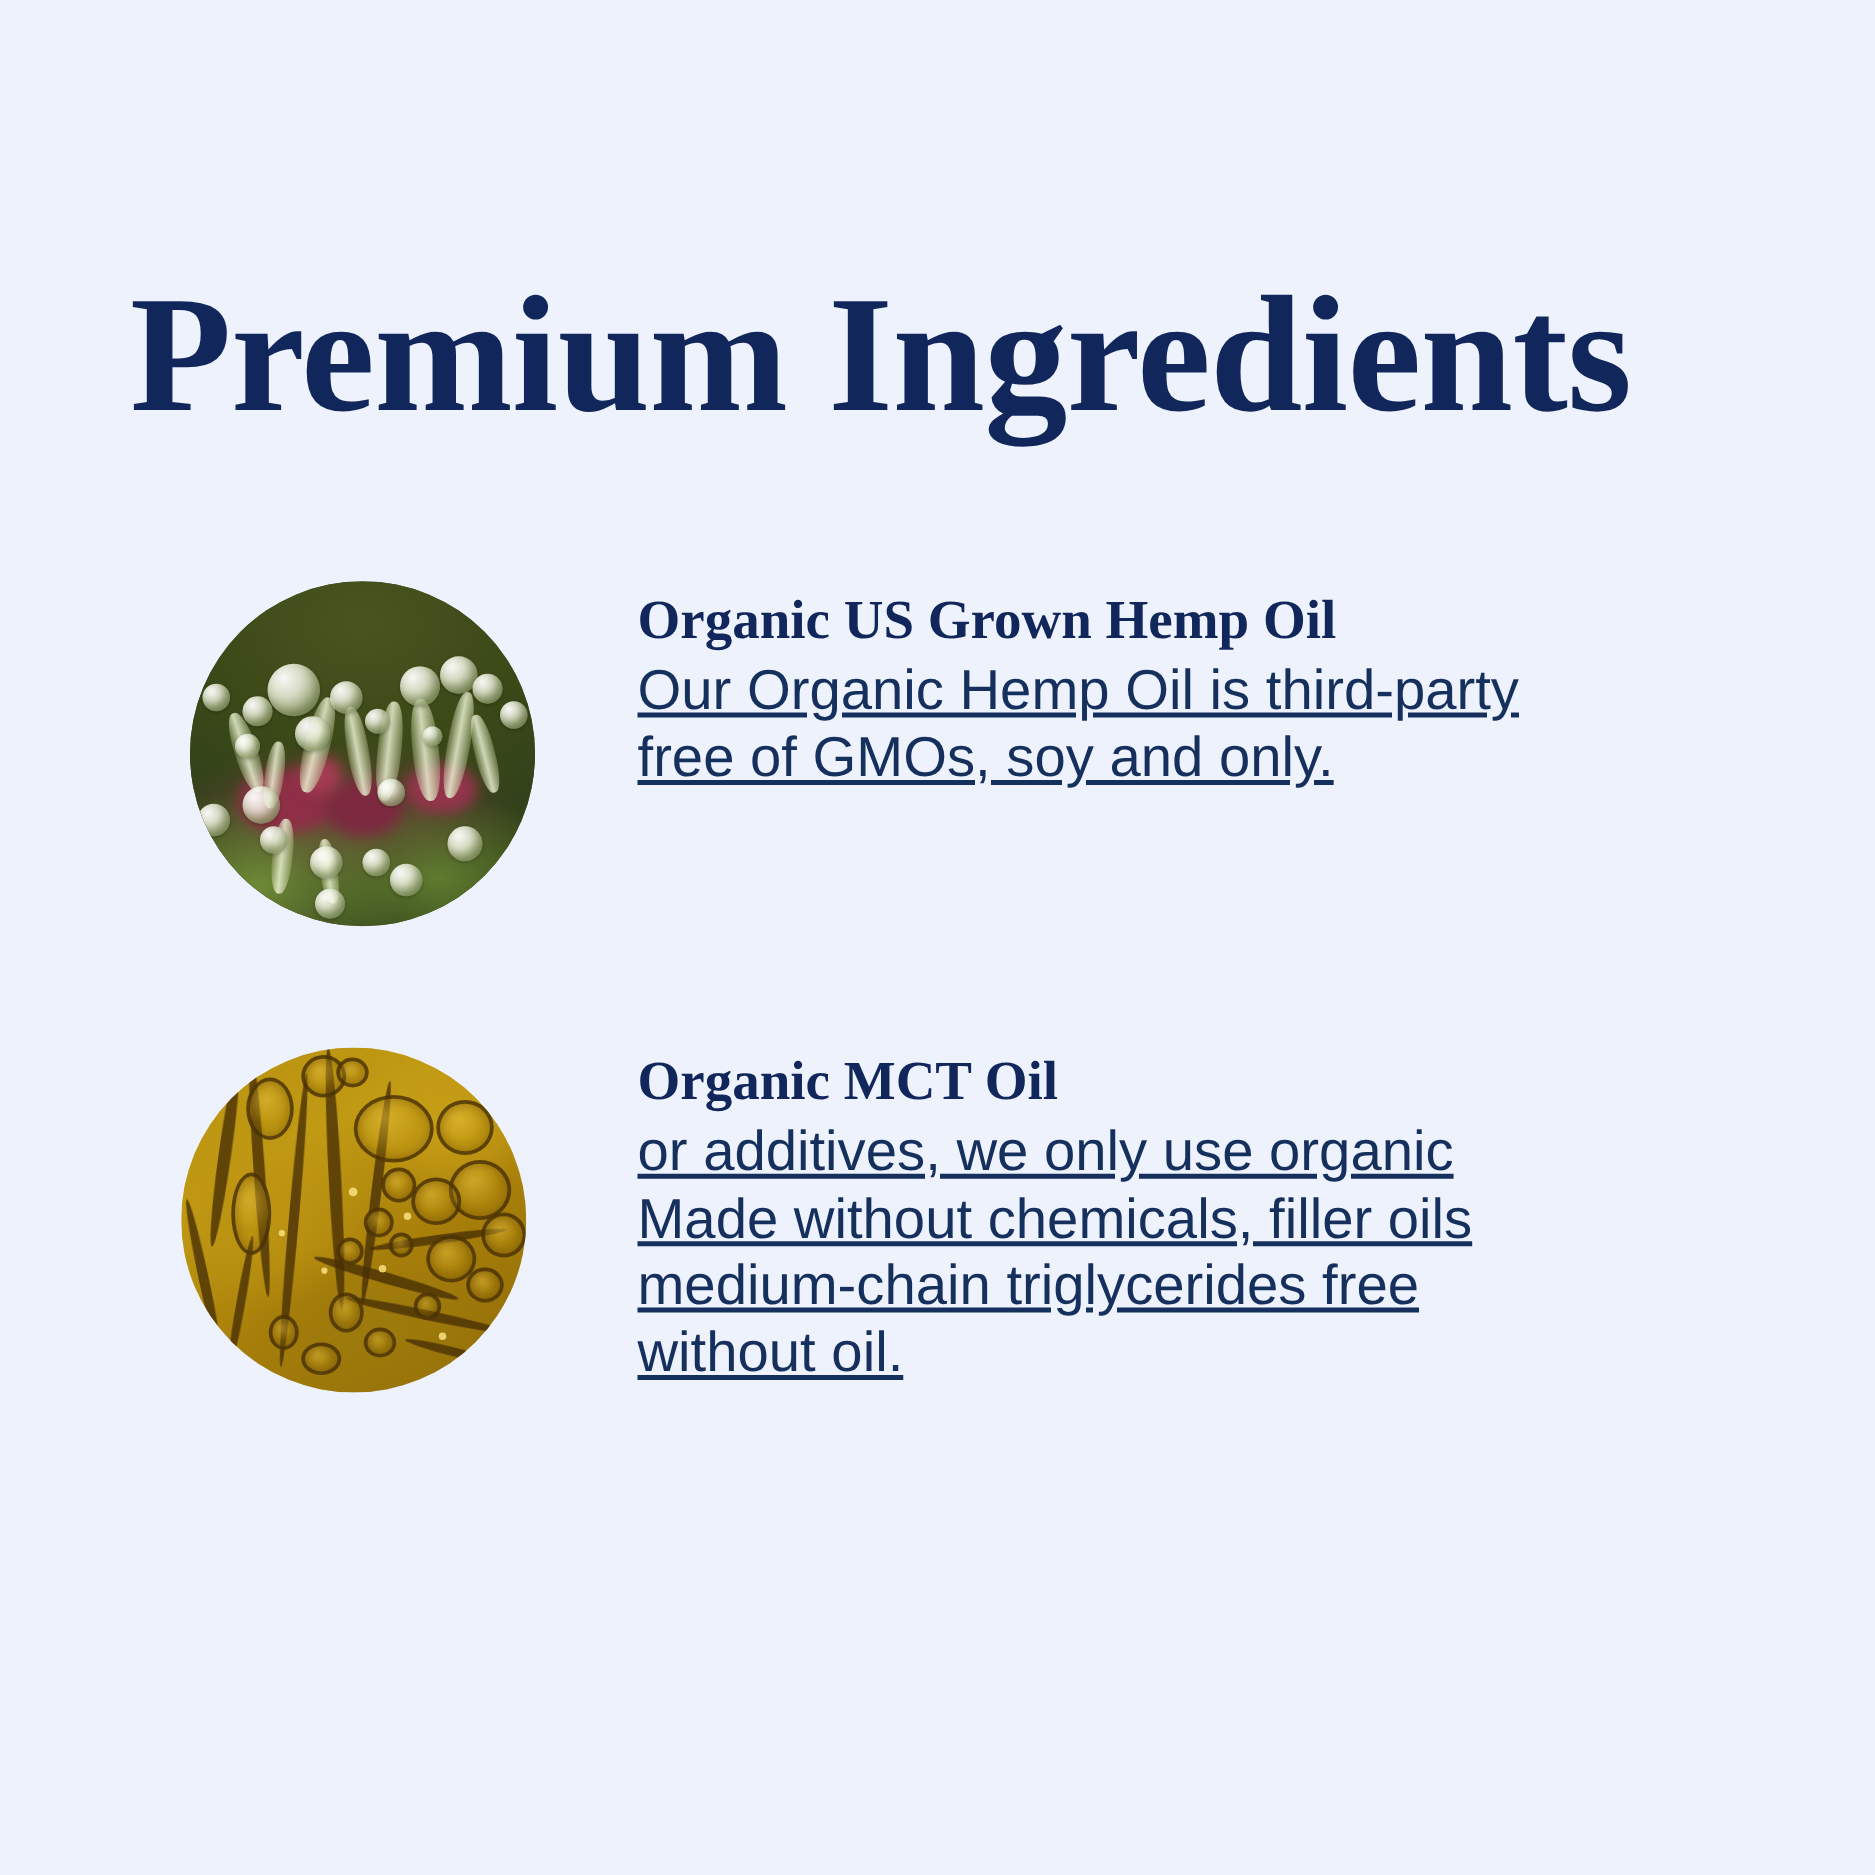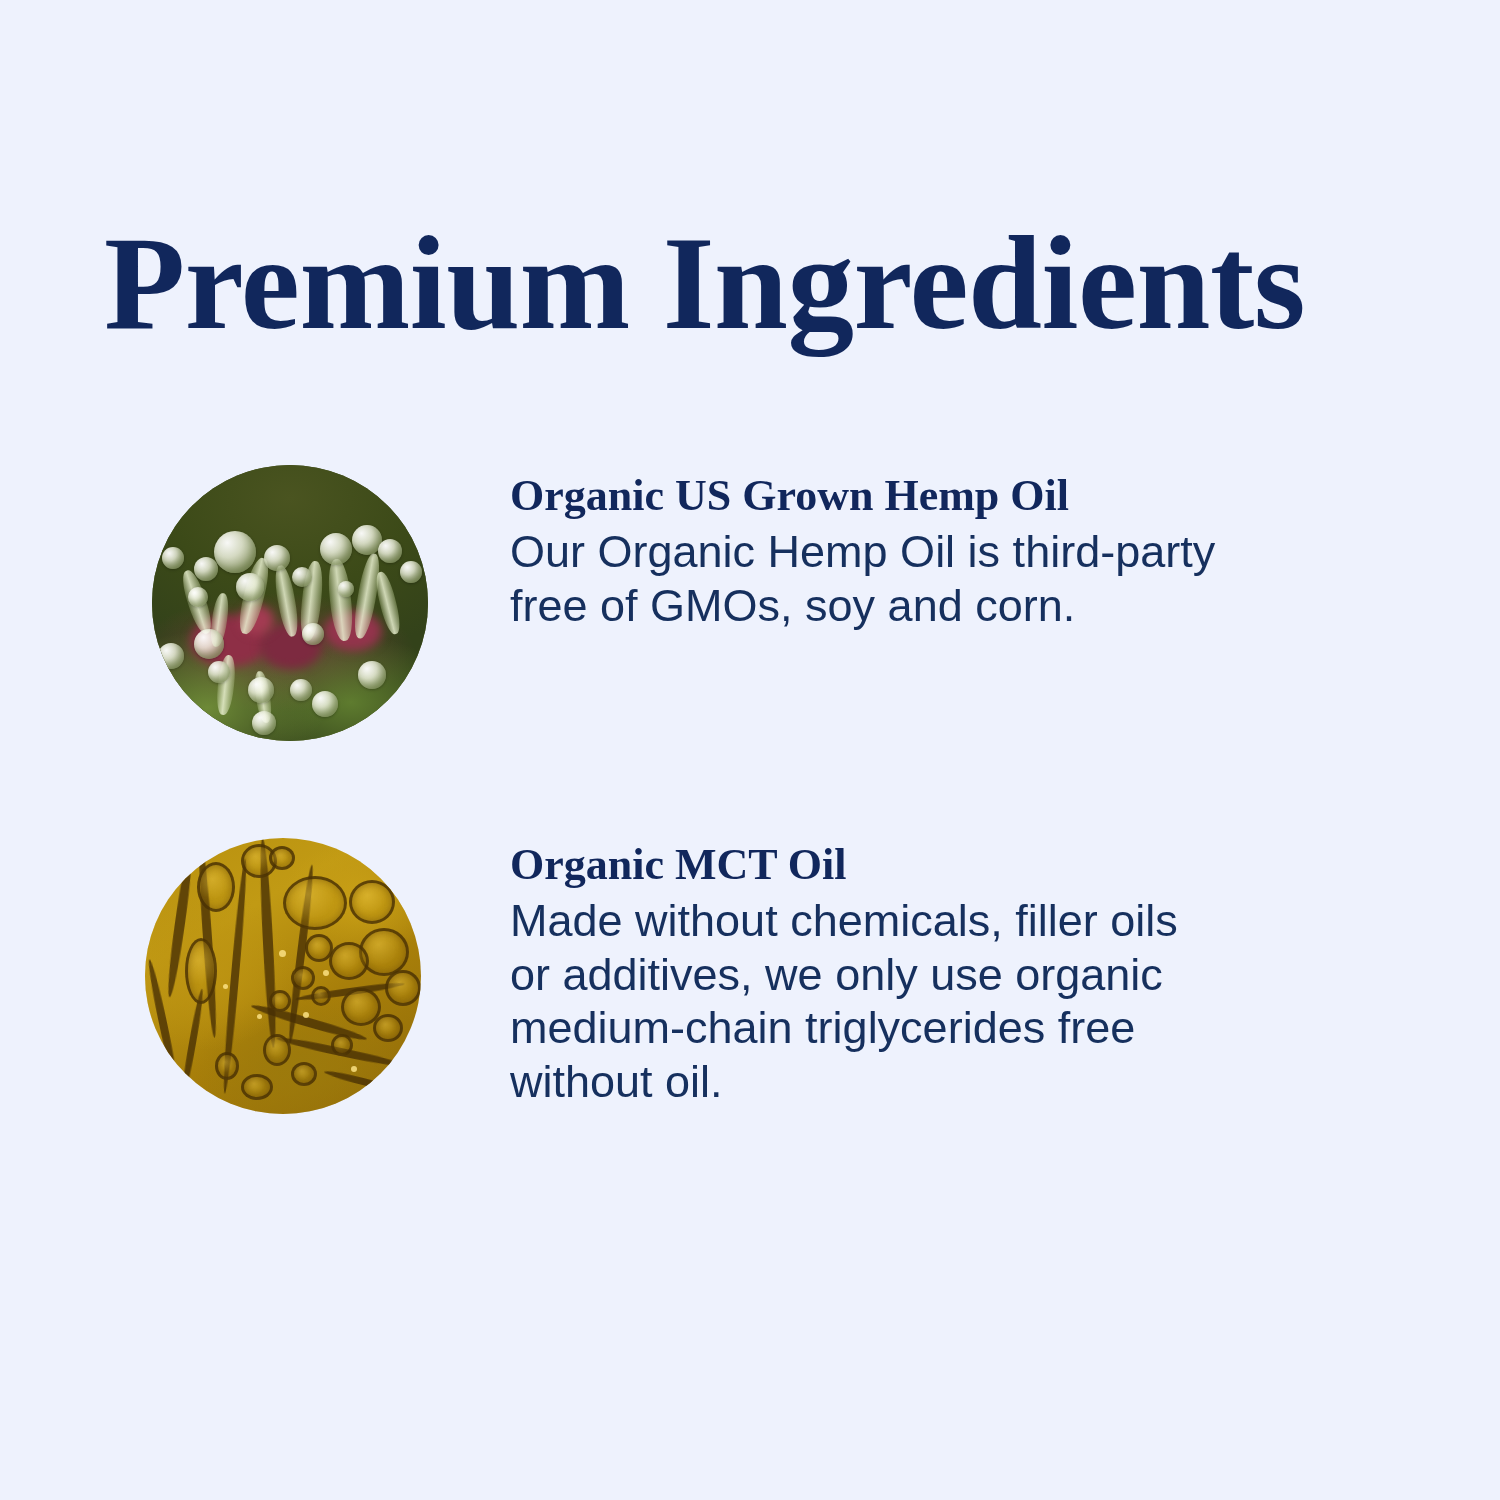--- a/index.html
+++ b/index.html
@@ -140,21 +140,21 @@
     font-weight: 400;
     font-size: 45px;
     line-height: 1.19;
     color: #16305e;
     margin: 0;
   }
   .ingredient-body b,
   .ingredient-body .em {
     font-weight: 700;
   }
-  .nowrap-line { display: block; white-space: nowrap; }
+  .nowrap-line { display: block; white-space: nowrap; text-decoration: underline; }
 </style>
 </head>
 <body>
 
 <div class="page">
 
   <h1 class="page-title">Premium Ingredients</h1>
 
   <div class="ingredient-row" id="row-hemp">
 
@@ -199,21 +199,21 @@
         <div class="trich" style="left:206px; top:196px; width:28px; height:28px;"></div>
         <div class="trich" style="left:100px; top:246px; width:24px; height:24px;"></div>
         <div class="trich" style="left:186px; top:116px; width:16px; height:16px;"></div>
       </div>
     </div>
 
     <div class="ingredient-text">
       <div class="ingredient-heading">Organic US Grown Hemp Oil</div>
       <div class="ingredient-body">
           <span class="nowrap-line"><span>Our Organic Hemp Oil is third-party</span></span>
-          <span class="nowrap-line"><span>free of GMOs, soy and corn.</span></span>
+          <span class="nowrap-line"><span>free of GMOs, soy and only.</span></span>
         </div>
     </div>
   </div>
 
   <div class="ingredient-row" id="row-mct">
 
     <div class="thumb-wrap" id="thumb-mct-wrap">
       <div class="thumb">
         <div class="oil-photo"></div>
 
@@ -255,21 +255,21 @@
         <div class="oilglint" style="left:112px; top:176px; width:5px;  height:5px;"></div>
         <div class="oilglint" style="left:206px; top:228px; width:6px;  height:6px;"></div>
         <div class="oilglint" style="left:78px;  top:146px; width:5px;  height:5px;"></div>
         <div class="oilglint" style="left:178px; top:132px; width:6px;  height:6px;"></div>
       </div>
     </div>
 
     <div class="ingredient-text">
       <div class="ingredient-heading">Organic MCT Oil</div>
       <div class="ingredient-body">
+          <span class="nowrap-line"><span>or additives, we only use organic</span></span>
           <span class="nowrap-line"><span>Made without chemicals, filler oils</span></span>
-          <span class="nowrap-line"><span>or additives, we only use organic</span></span>
           <span class="nowrap-line"><span>medium-chain triglycerides free</span></span>
           <span class="nowrap-line"><span>without oil.</span></span>
         </div>
     </div>
   </div>
 
 </div>
 
 </body></html>

